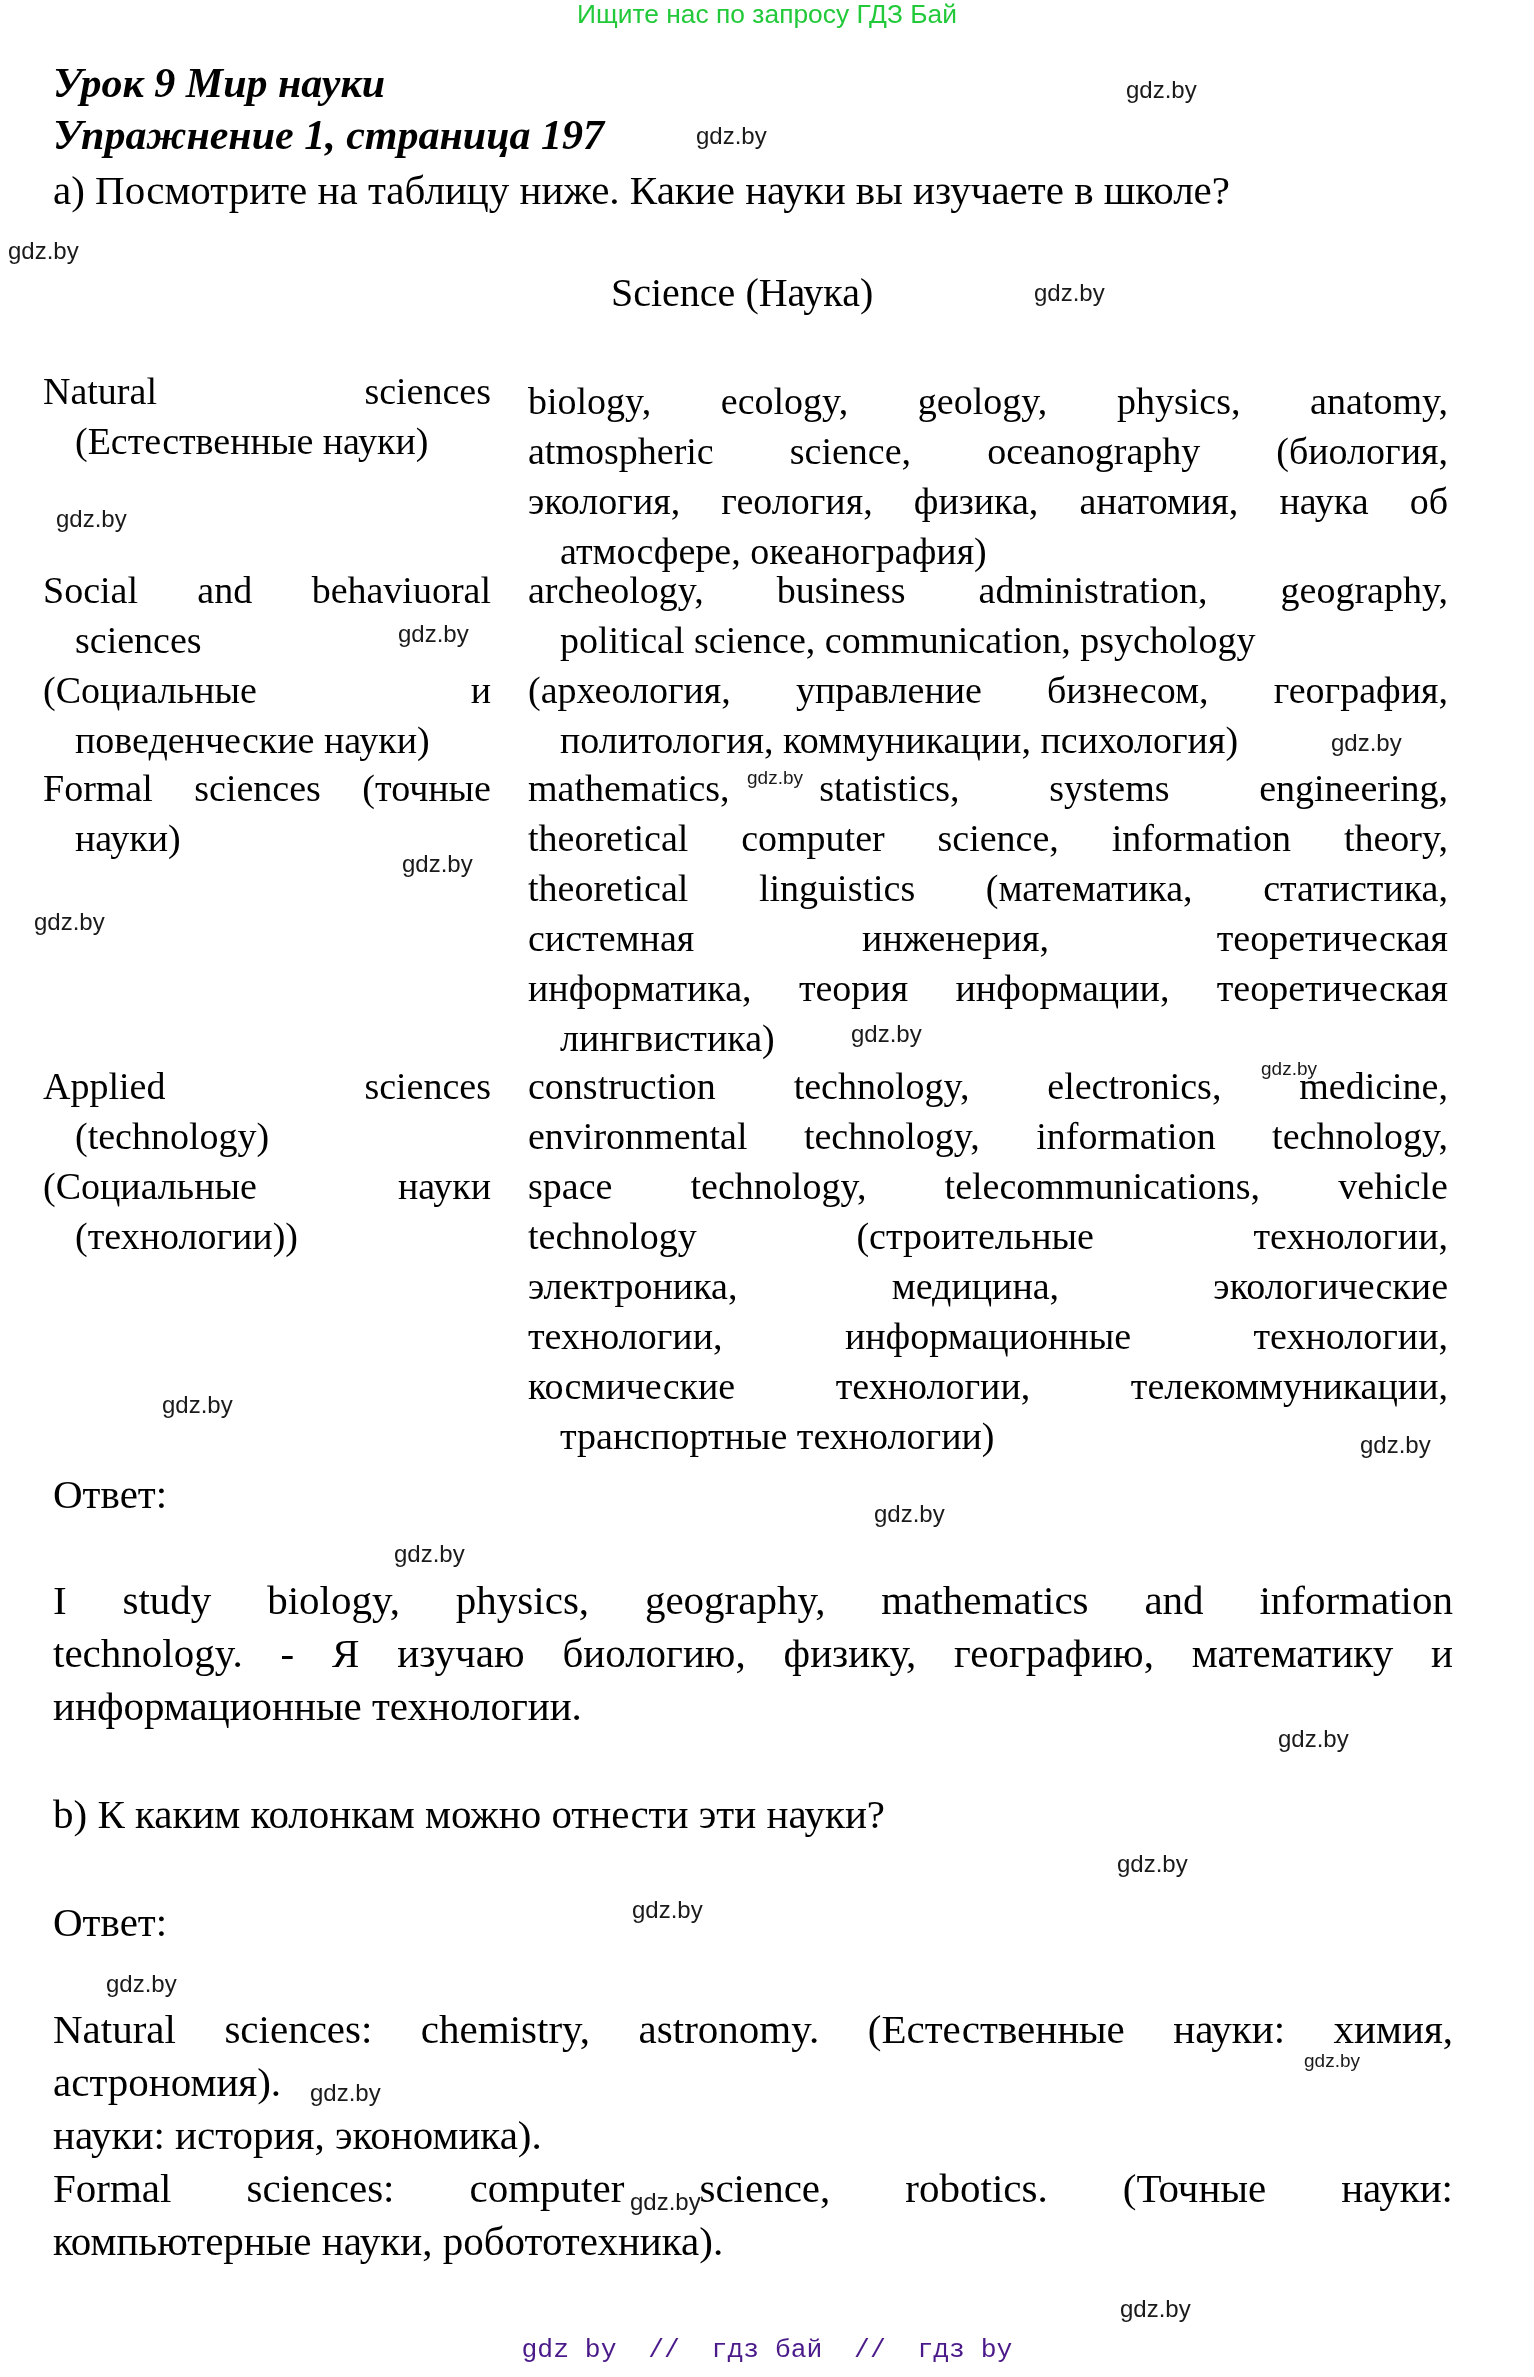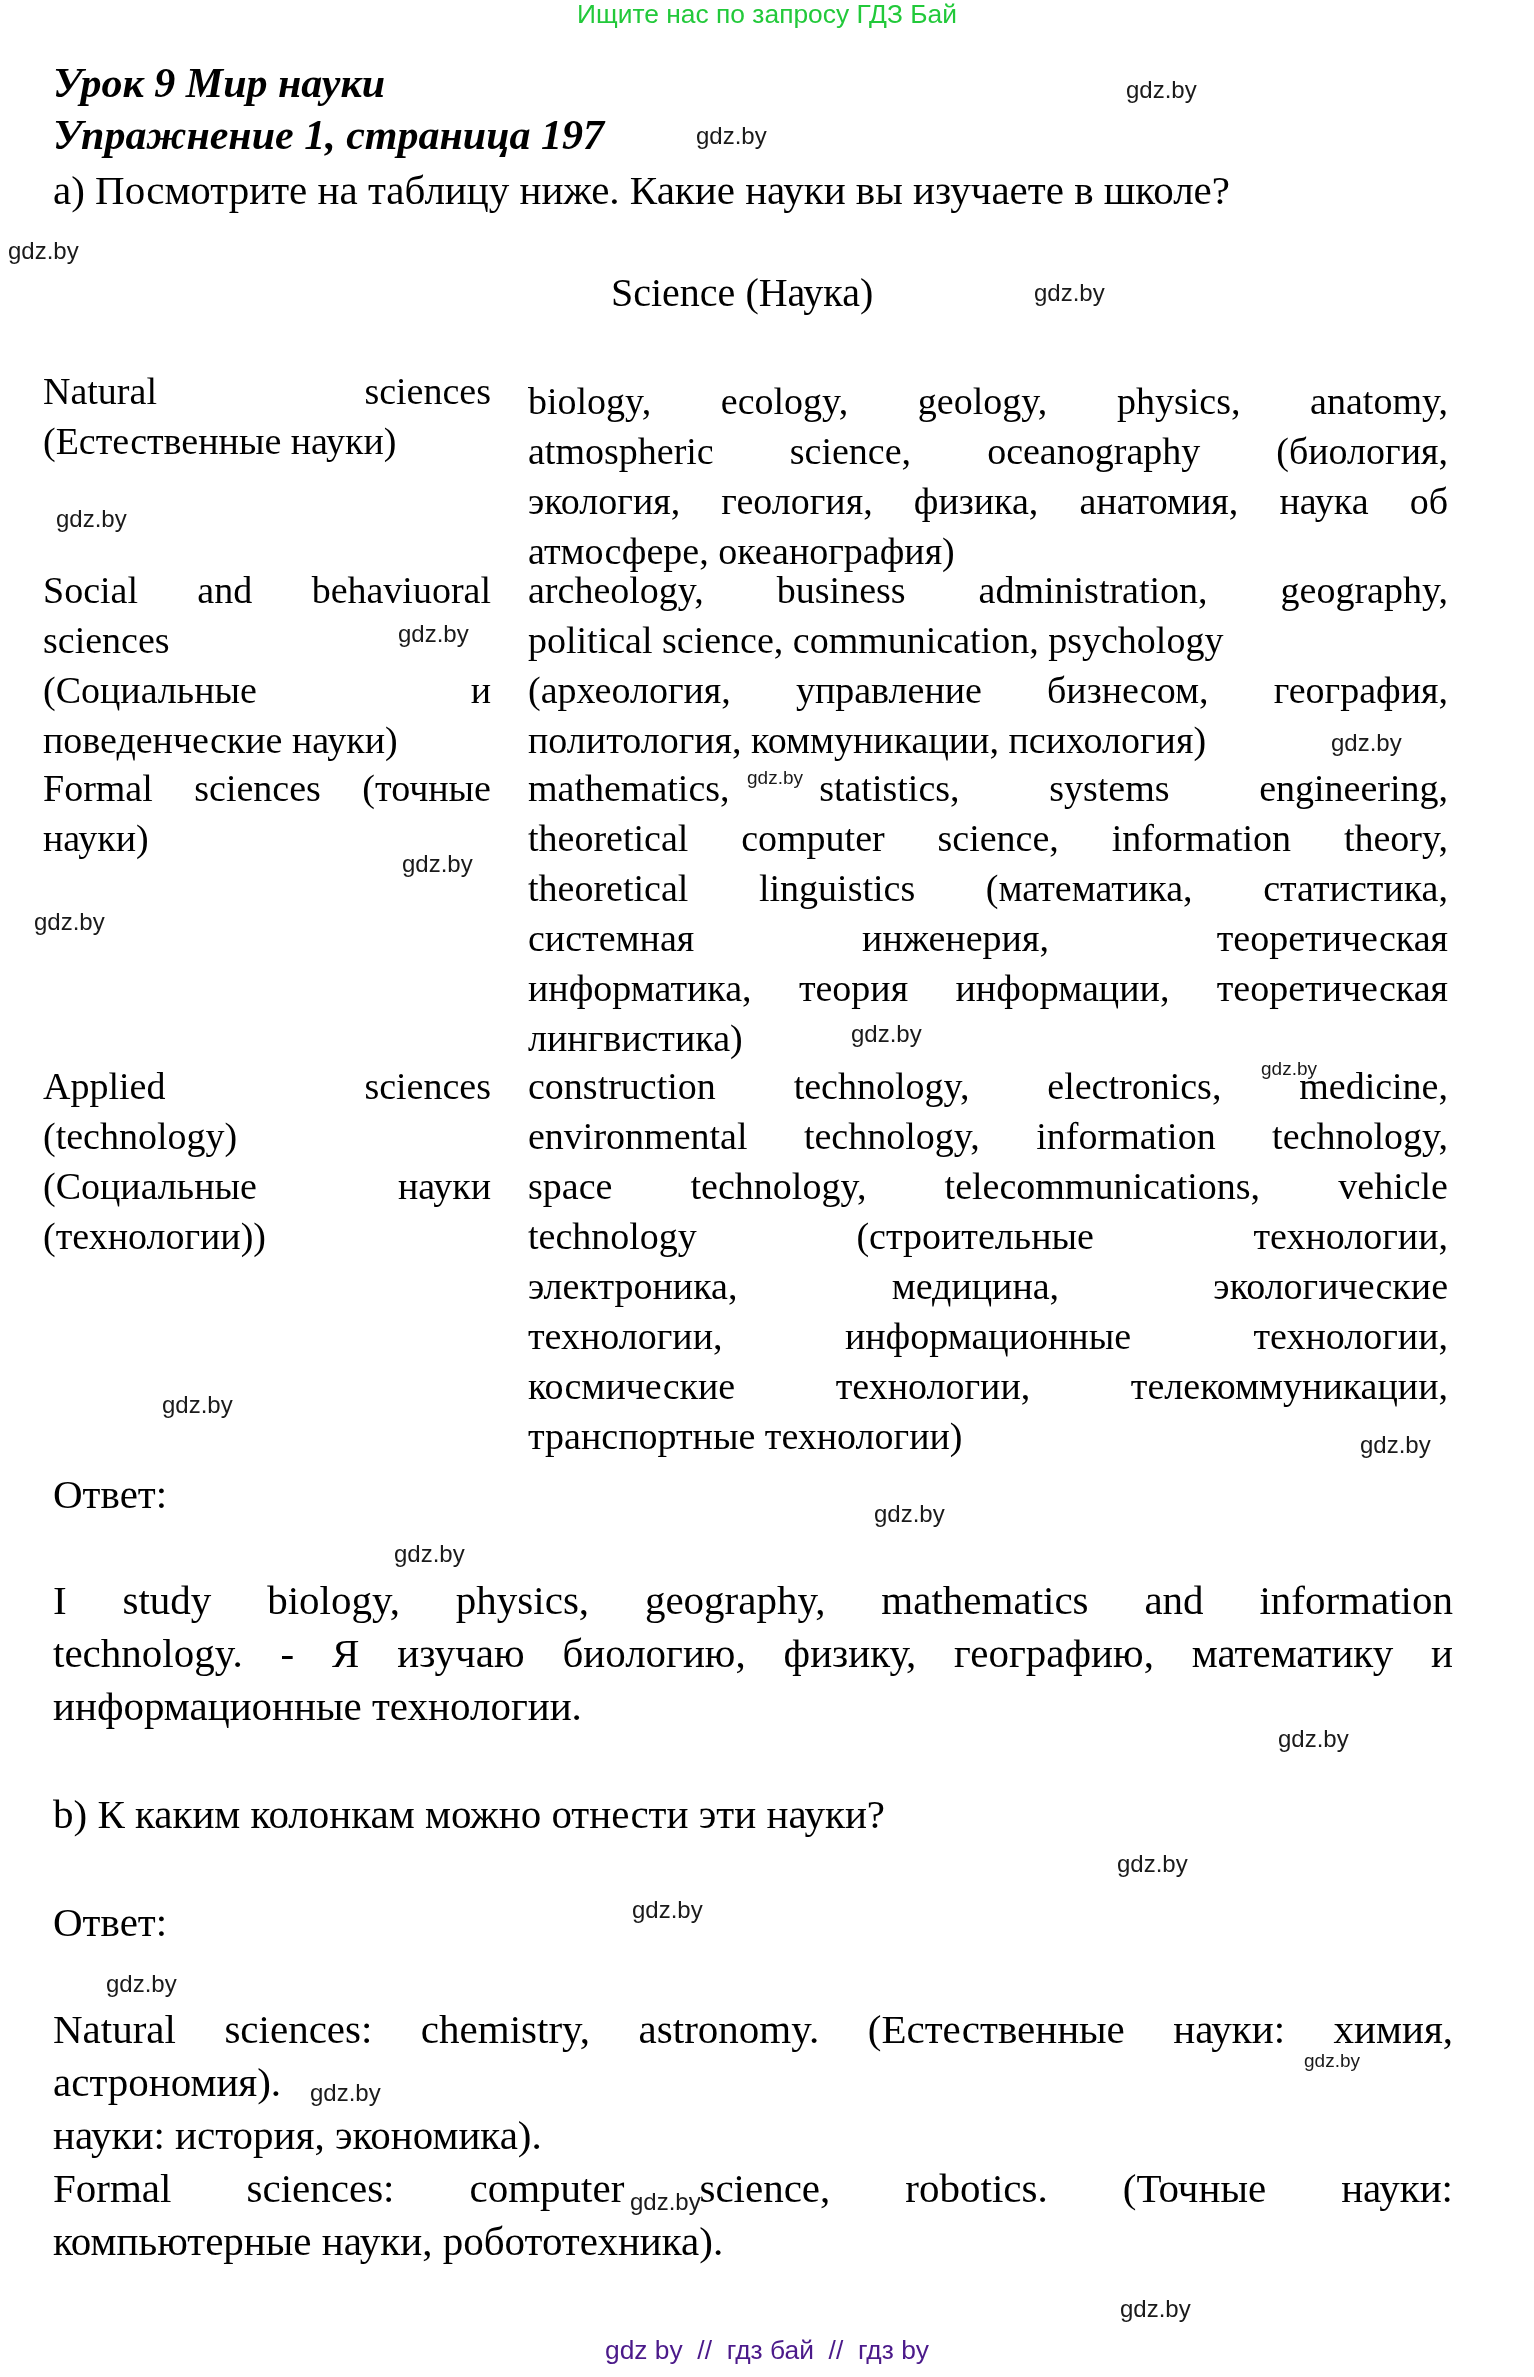--- a/index.html
+++ b/index.html
@@ -2,29 +2,29 @@
 <html style="font-size:12.8px"><head>
 <meta charset="utf-8">
 <style>
   html, body { margin:0; padding:0; background:#ffffff; }
   body { width:1534px; height:2377px; position:relative; overflow:hidden;
          font-family:"Liberation Serif", "DejaVu Serif", serif; color:#000; }
   .banner { position:absolute; top:0; left:0; width:1534px; text-align:center;
             font-family:"Liberation Sans", "DejaVu Sans", sans-serif; font-size:26.4px;
             line-height:29px; }
   .footer { position:absolute; top:2334px; left:0; width:1534px; text-align:center;
-            font-family:Liberation Sans, sans-serif; font-size:26.4px;
+            font-family:Liberation Mono, monospace; font-size:26.4px;
             line-height:32px; }
   .h1 { position:absolute; left:53px; font-weight:bold; font-size:42px; line-height:50px;font-style:italic; }
   .q { position:absolute; left:53px; font-size:41px; line-height:50px; white-space:nowrap; }
   .table-title { position:absolute; top:268px; left:611px; font-size:40px; line-height:50px; }
   .cell { position:absolute; font-size:38px; line-height:50px; text-align:justify;
           text-align-last:auto; }
   .cell .ln { display:block; text-align:justify; text-align-last:justify; white-space:nowrap; height:50px; }
-  .cell .ln.last { text-align-last:left; }
+  .cell .ln.last { text-align-last:left;margin-left:32px; }
   .left { left:43px; width:448px; }
   .right { left:528px; width:920px; }
   .para { position:absolute; left:53px; width:1400px; font-size:41px; line-height:53px; }
   .para .ln { display:block; text-align:justify; text-align-last:justify; white-space:nowrap; height:53px; }
   .para .ln.last { text-align-last:left; }
   .wm { position:absolute; font-family:"Liberation Sans", "DejaVu Sans", sans-serif;
         font-size:24px; color:#1a1a1a; line-height:25.6px; white-space:nowrap; }
   .wm.sm { font-size:19px; }
 </style>
 </head>

